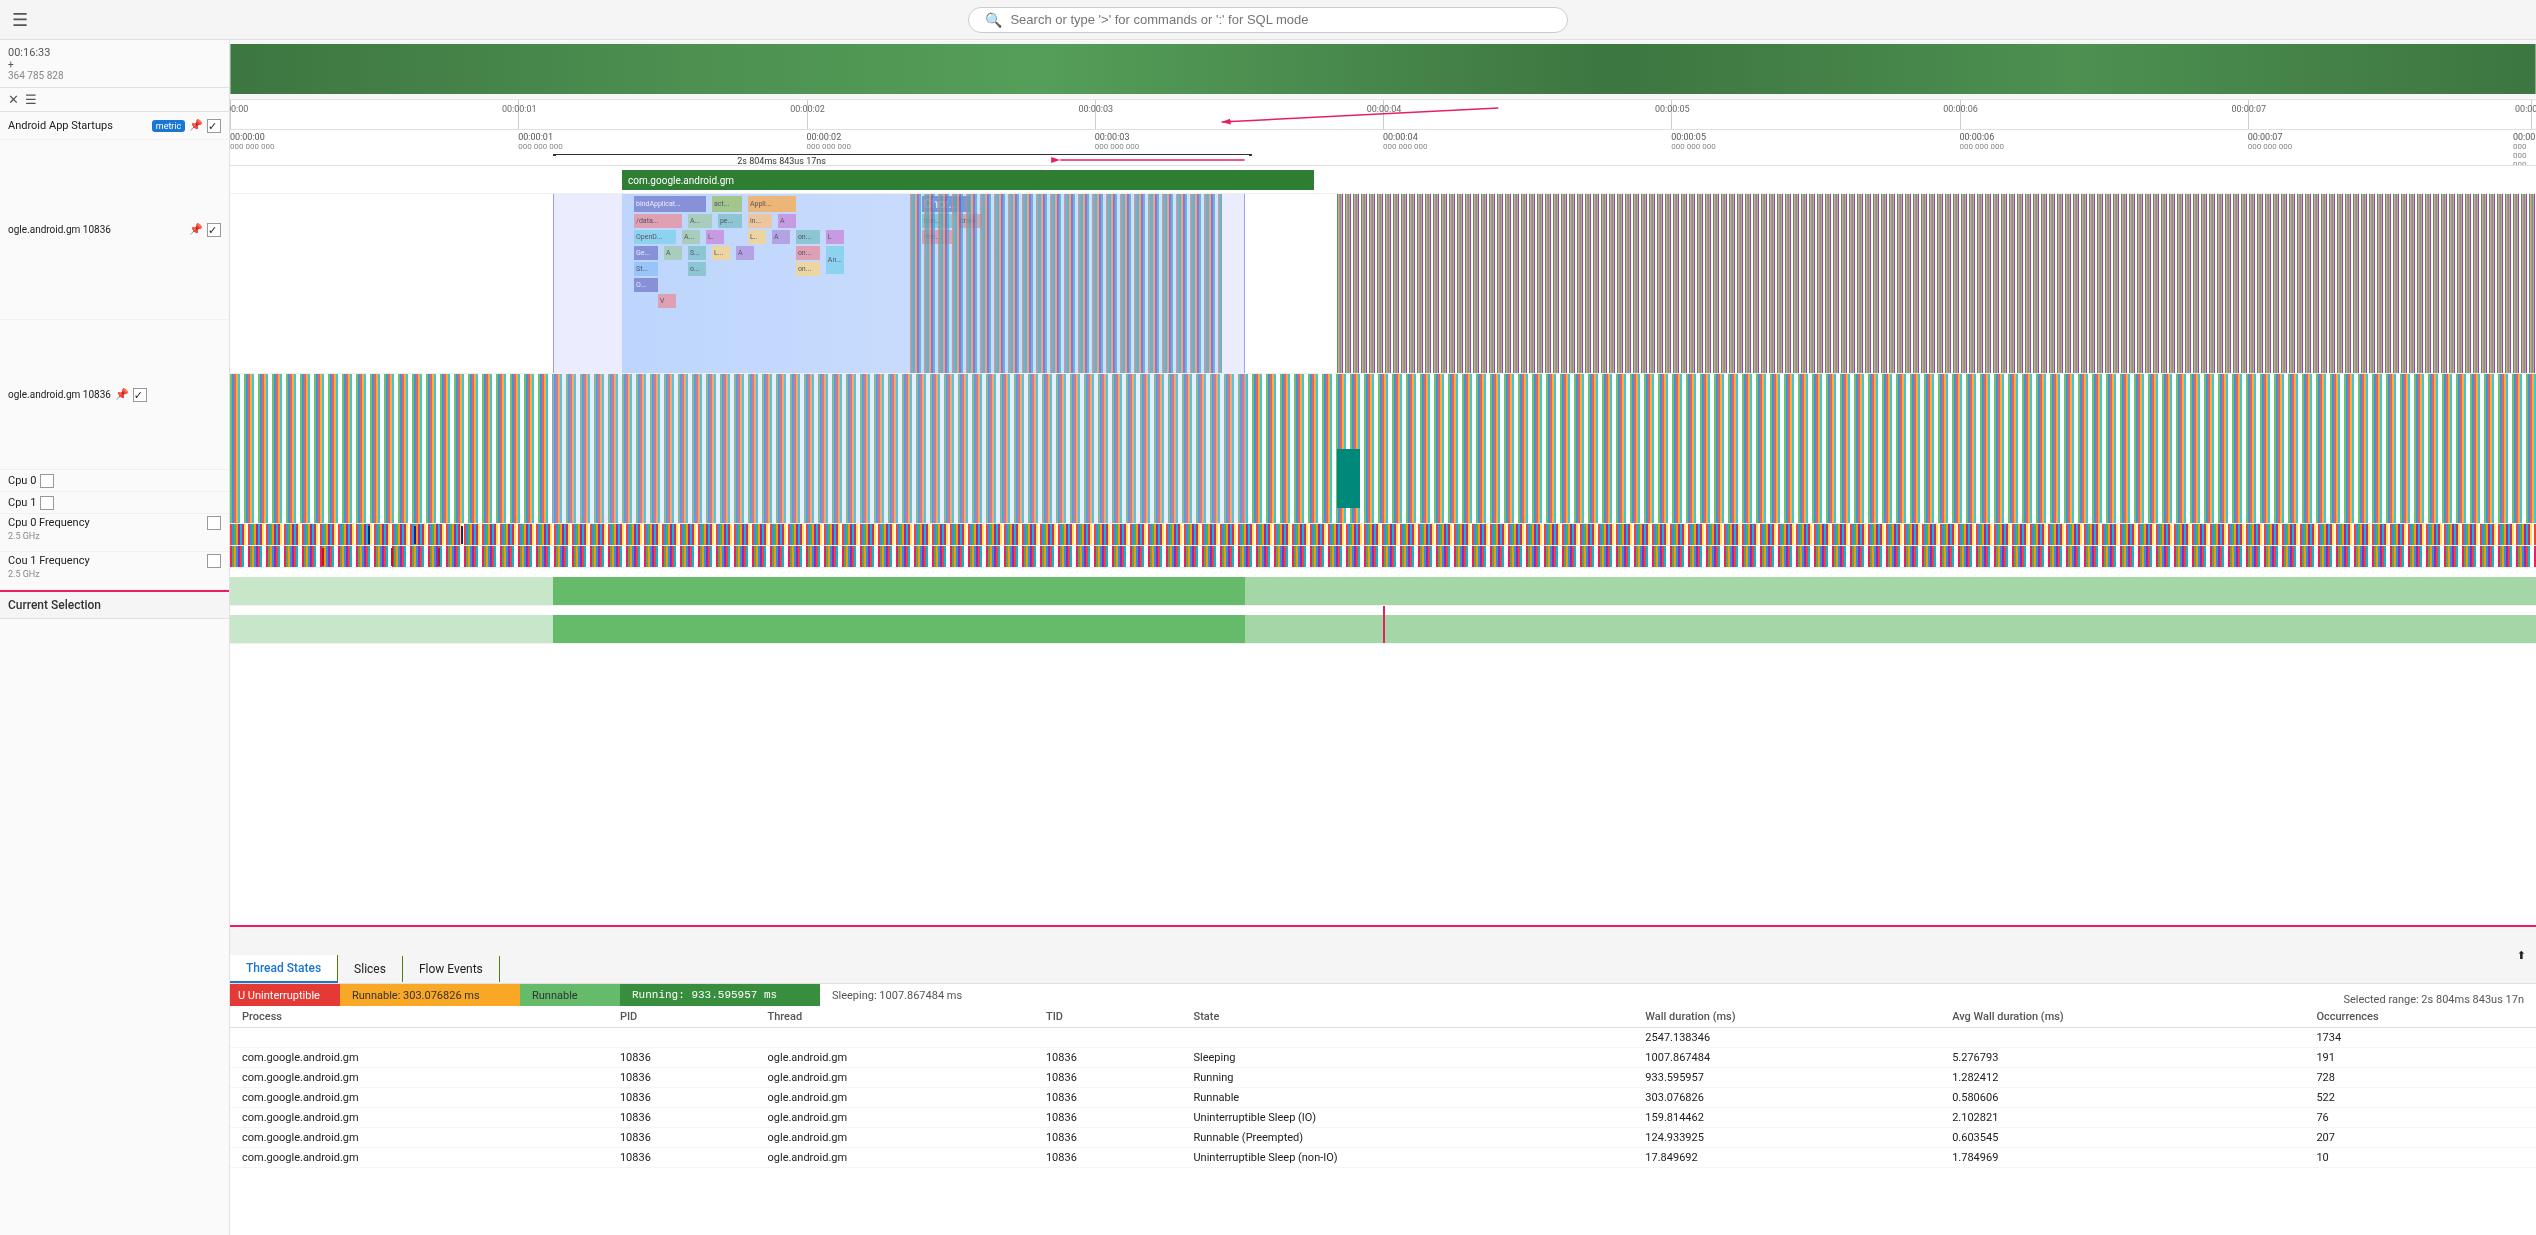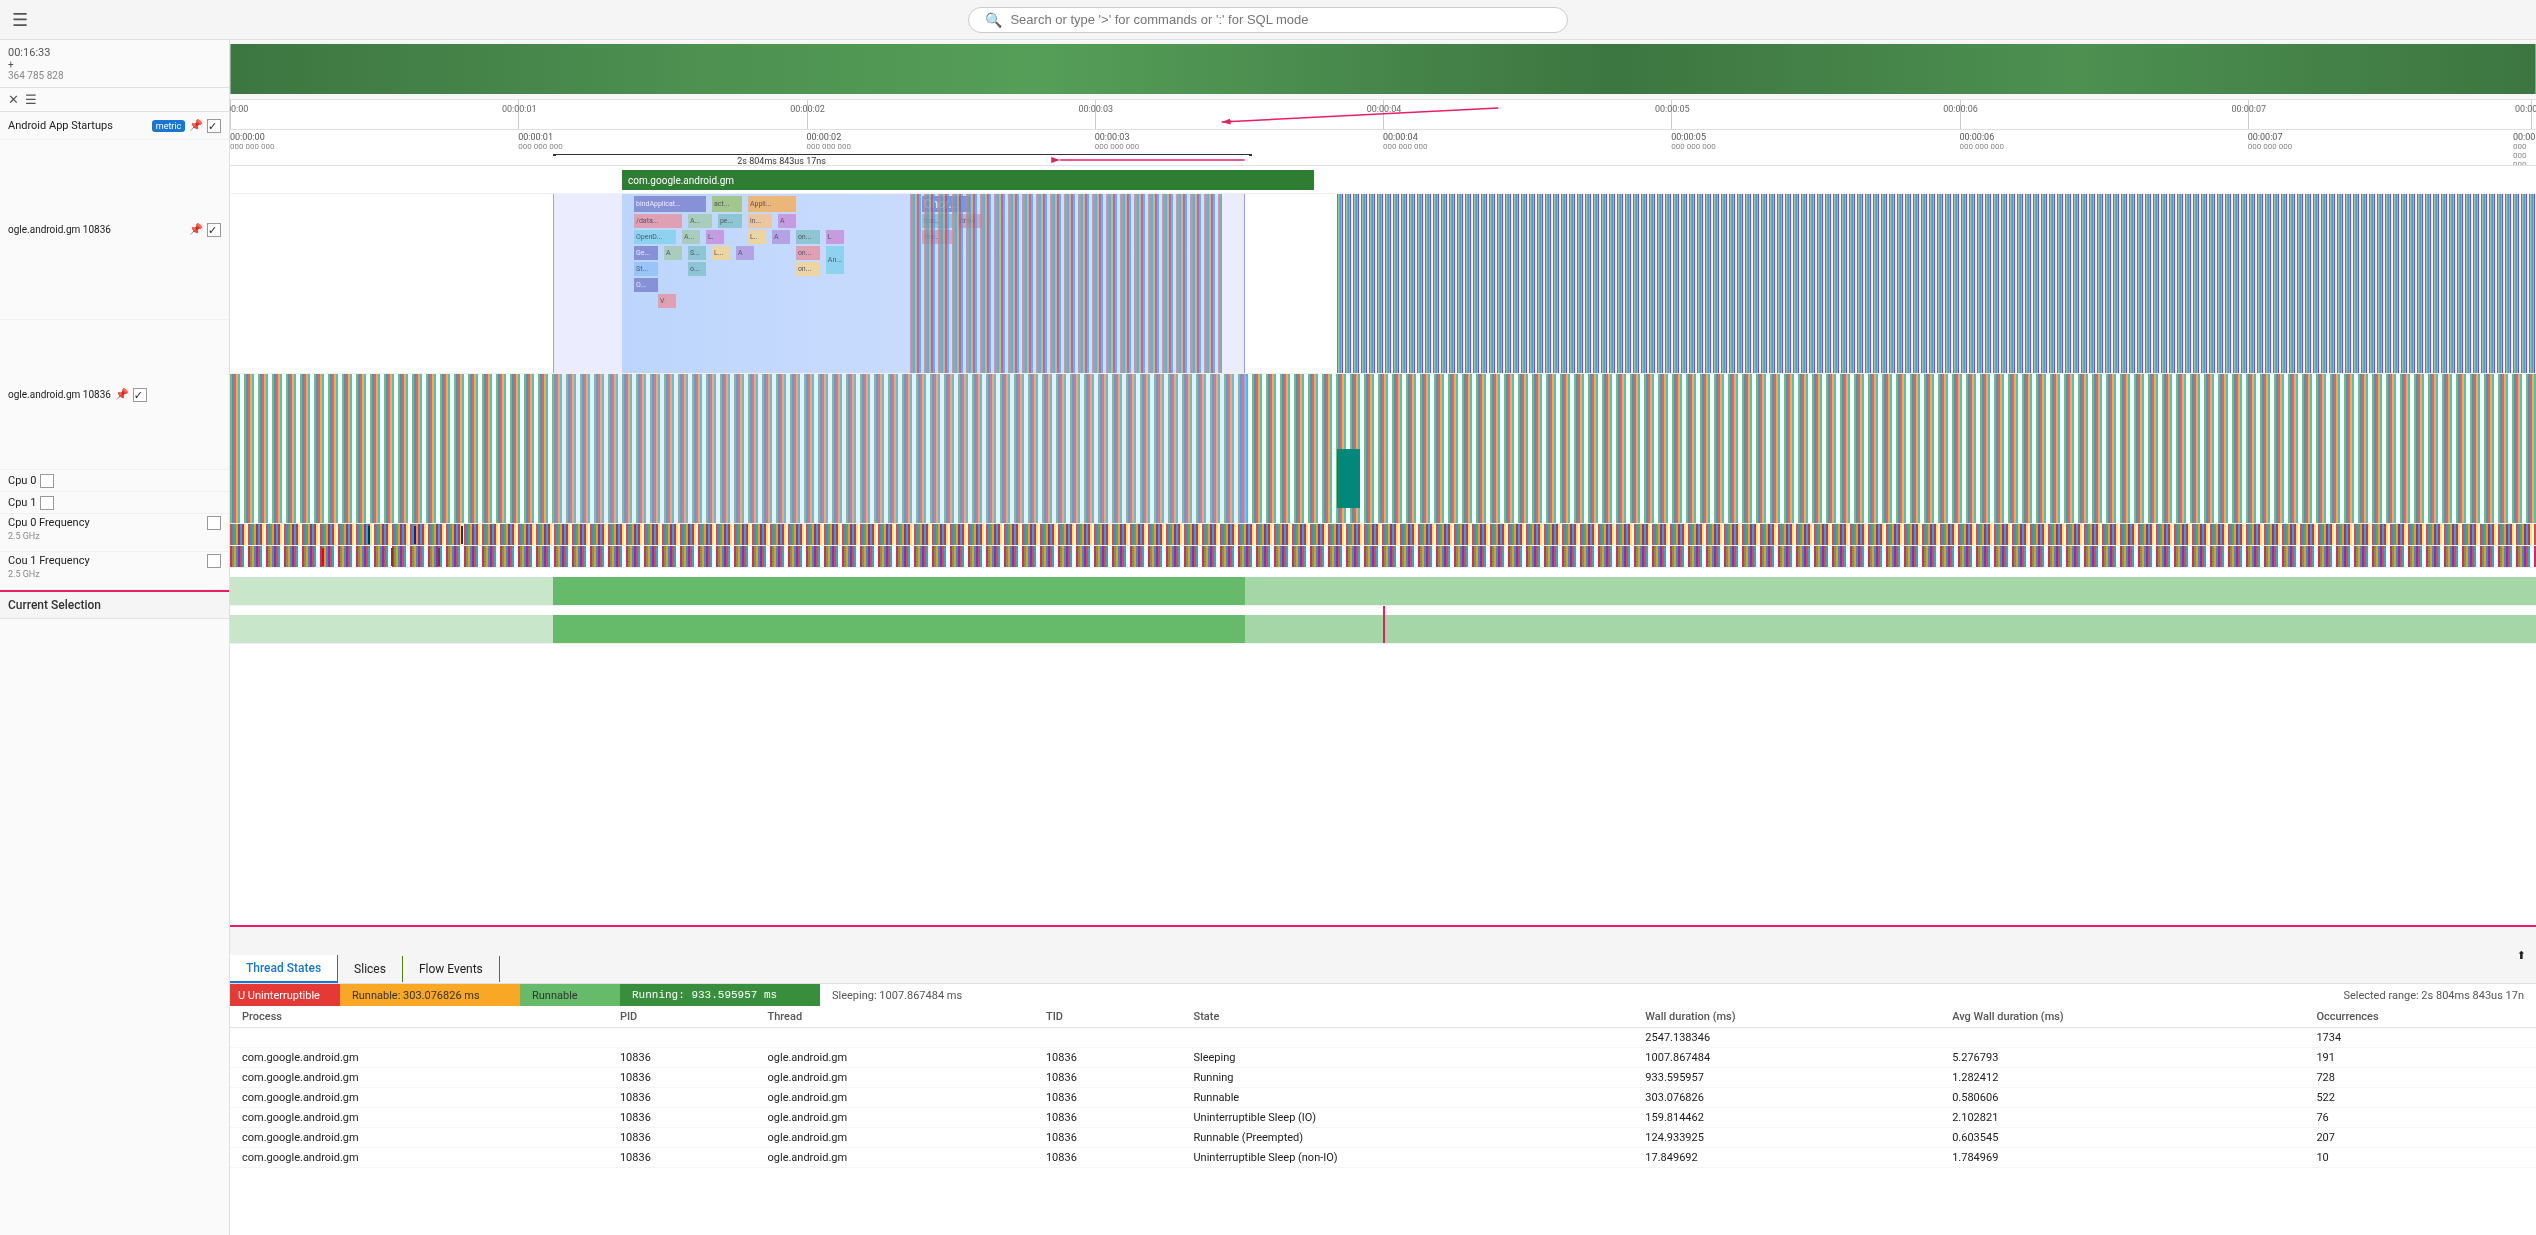--- a/index.html
+++ b/index.html
@@ -56,21 +56,21 @@
     #selection-tabs { display: flex; align-items: center; background: #f5f5f5; border-bottom: 1px solid #e0e0e0; }
     .sel-tab {
       padding: 6px 16px; font-size: 12px; cursor: pointer; border-right: 1px solid #4d7c0f;
       user-select: none;
       margin-top: 28px;
     }
     .sel-tab.active { background: #fff; border-bottom: 2px solid #1976d2; color: #1976d2; font-weight: 500; }
     .sel-tab-right { margin-left: auto; padding: 6px 10px; cursor: pointer; }
 
     
-    #state-bar { display: flex; align-items: center; height: 22px; font-size: 11px; }
+    #state-bar { display: flex; align-items: flex-end; height: 22px; font-size: 11px; }
     .state-uninterruptible { background: #e53935; color: #fff; padding: 0 8px; height: 100%; display: flex; align-items: center; min-width: 110px; }
     .state-runnable-wait { background: #f9a825; color: #333; padding: 0 12px; height: 100%; display: flex; align-items: center; min-width: 180px; }
     .state-runnable { background: #66bb6a; color: #333; padding: 0 12px; height: 100%; display: flex; align-items: center; min-width: 100px; }
     .state-running { background: #388e3c; color: #fff; padding: 8px 12px; height: 100%; display: flex; align-items: center; min-width: 200px; font-family: Liberation Mono, monospace; }
     .state-sleeping { padding: 0 12px; height: 100%; display: flex; align-items: center; color: #555; }
     .sel-range { margin-left: auto; padding: 0 12px; color: #555; font-size: 11px; }
 
     
     #data-table { width: 100%; border-collapse: collapse; font-size: 11px; }
     #data-table th {

